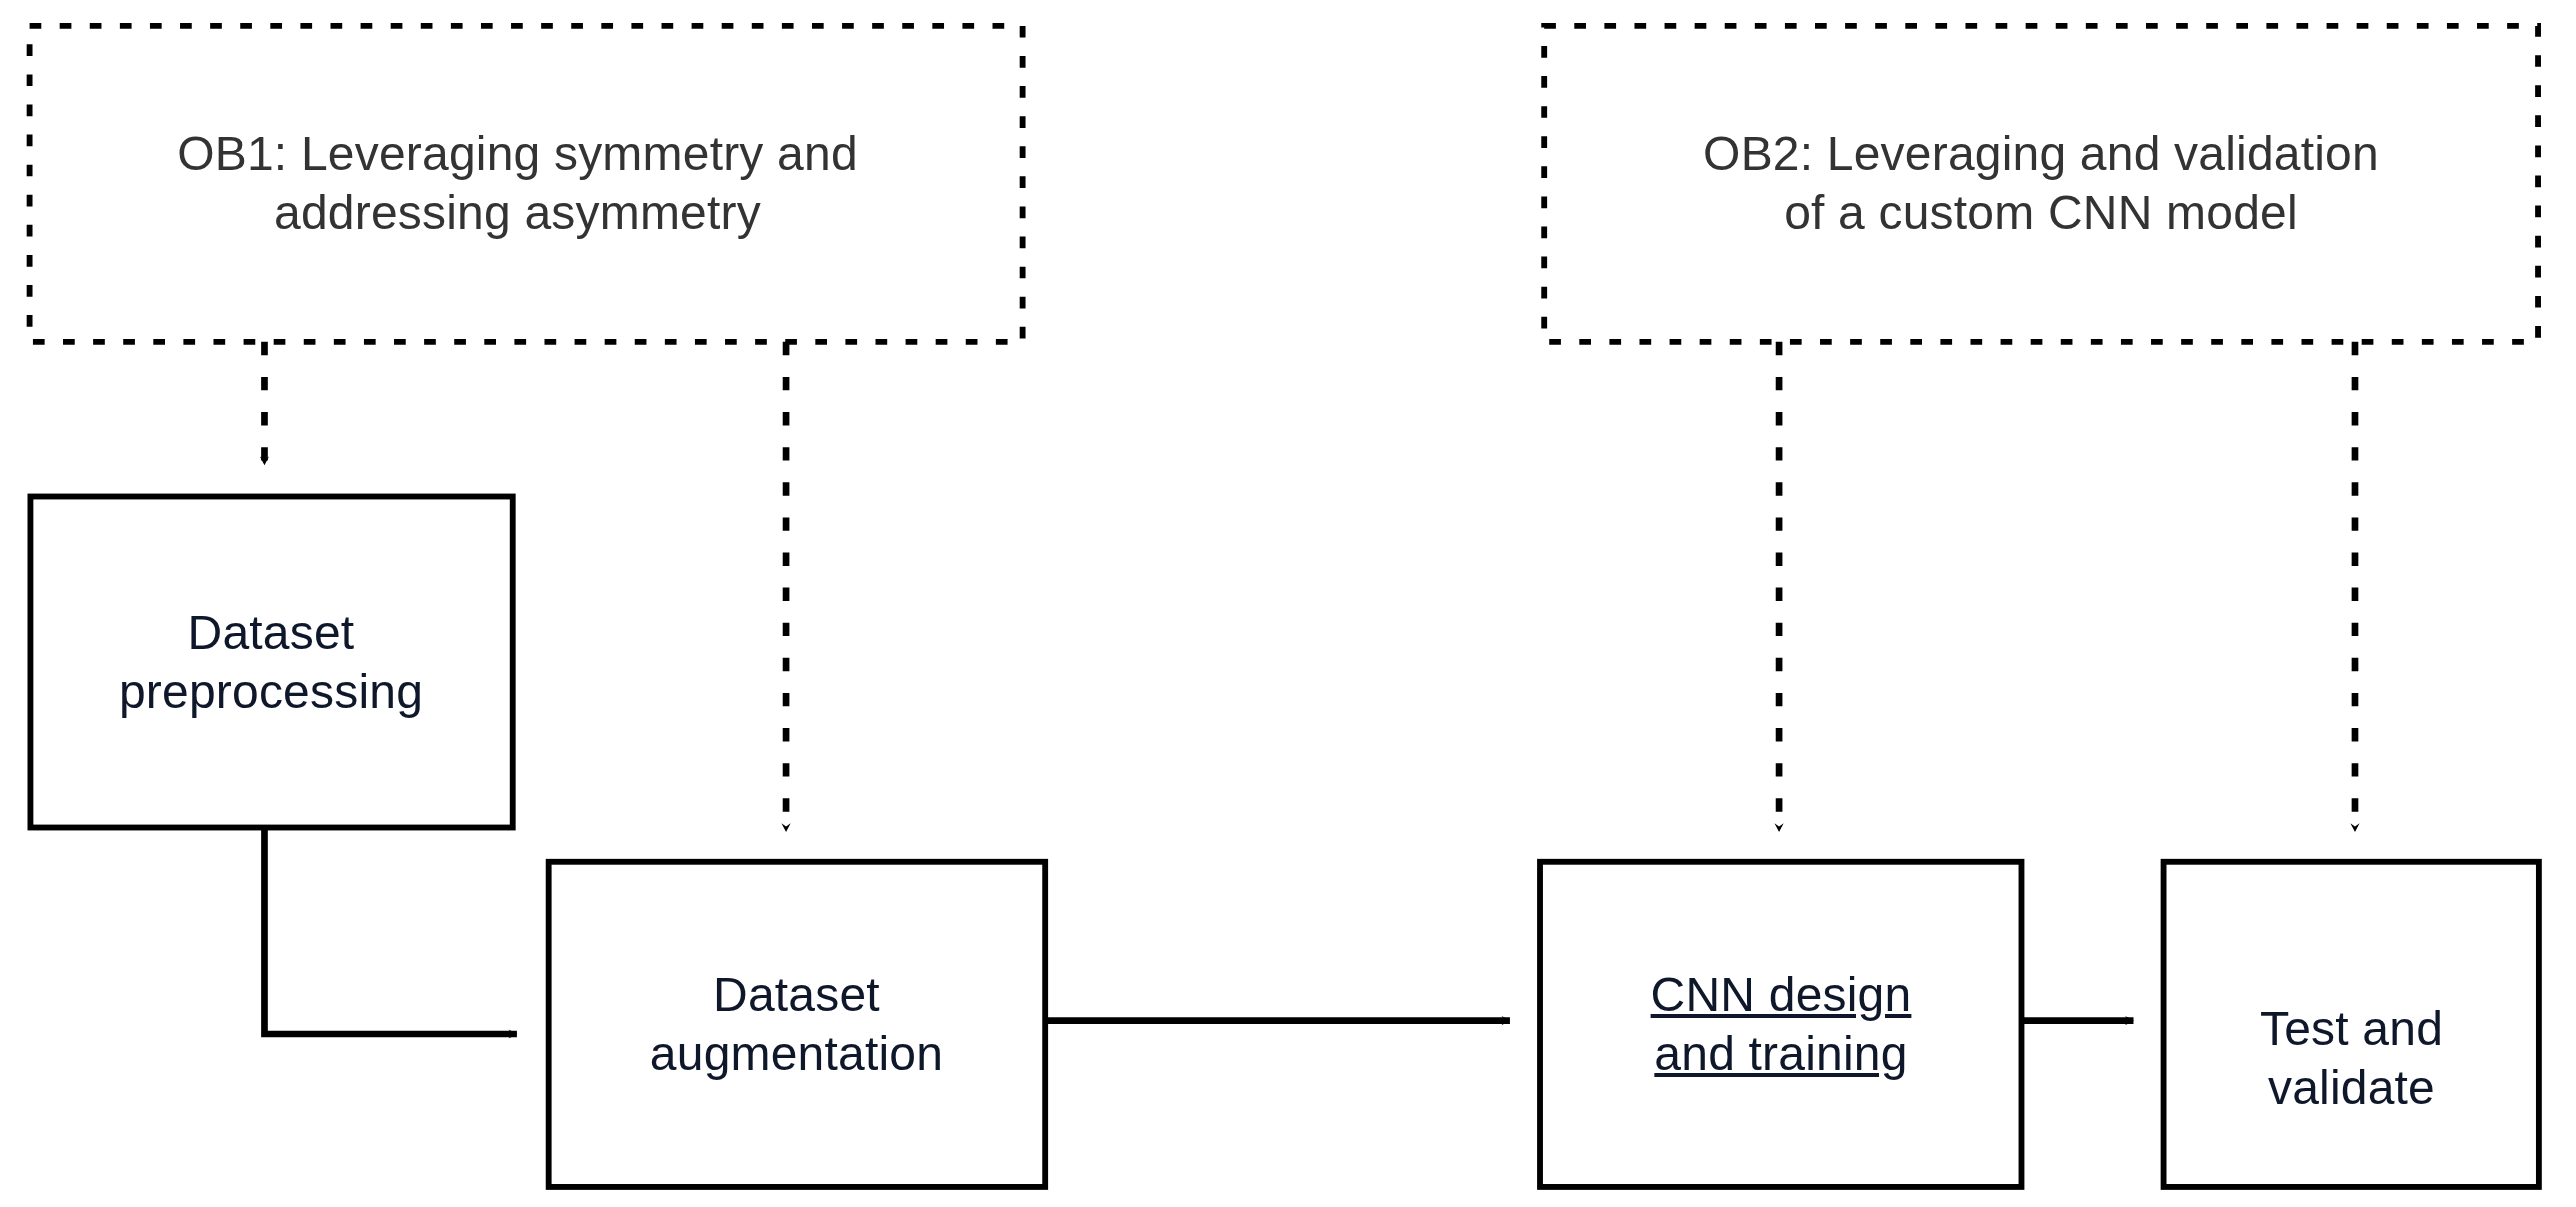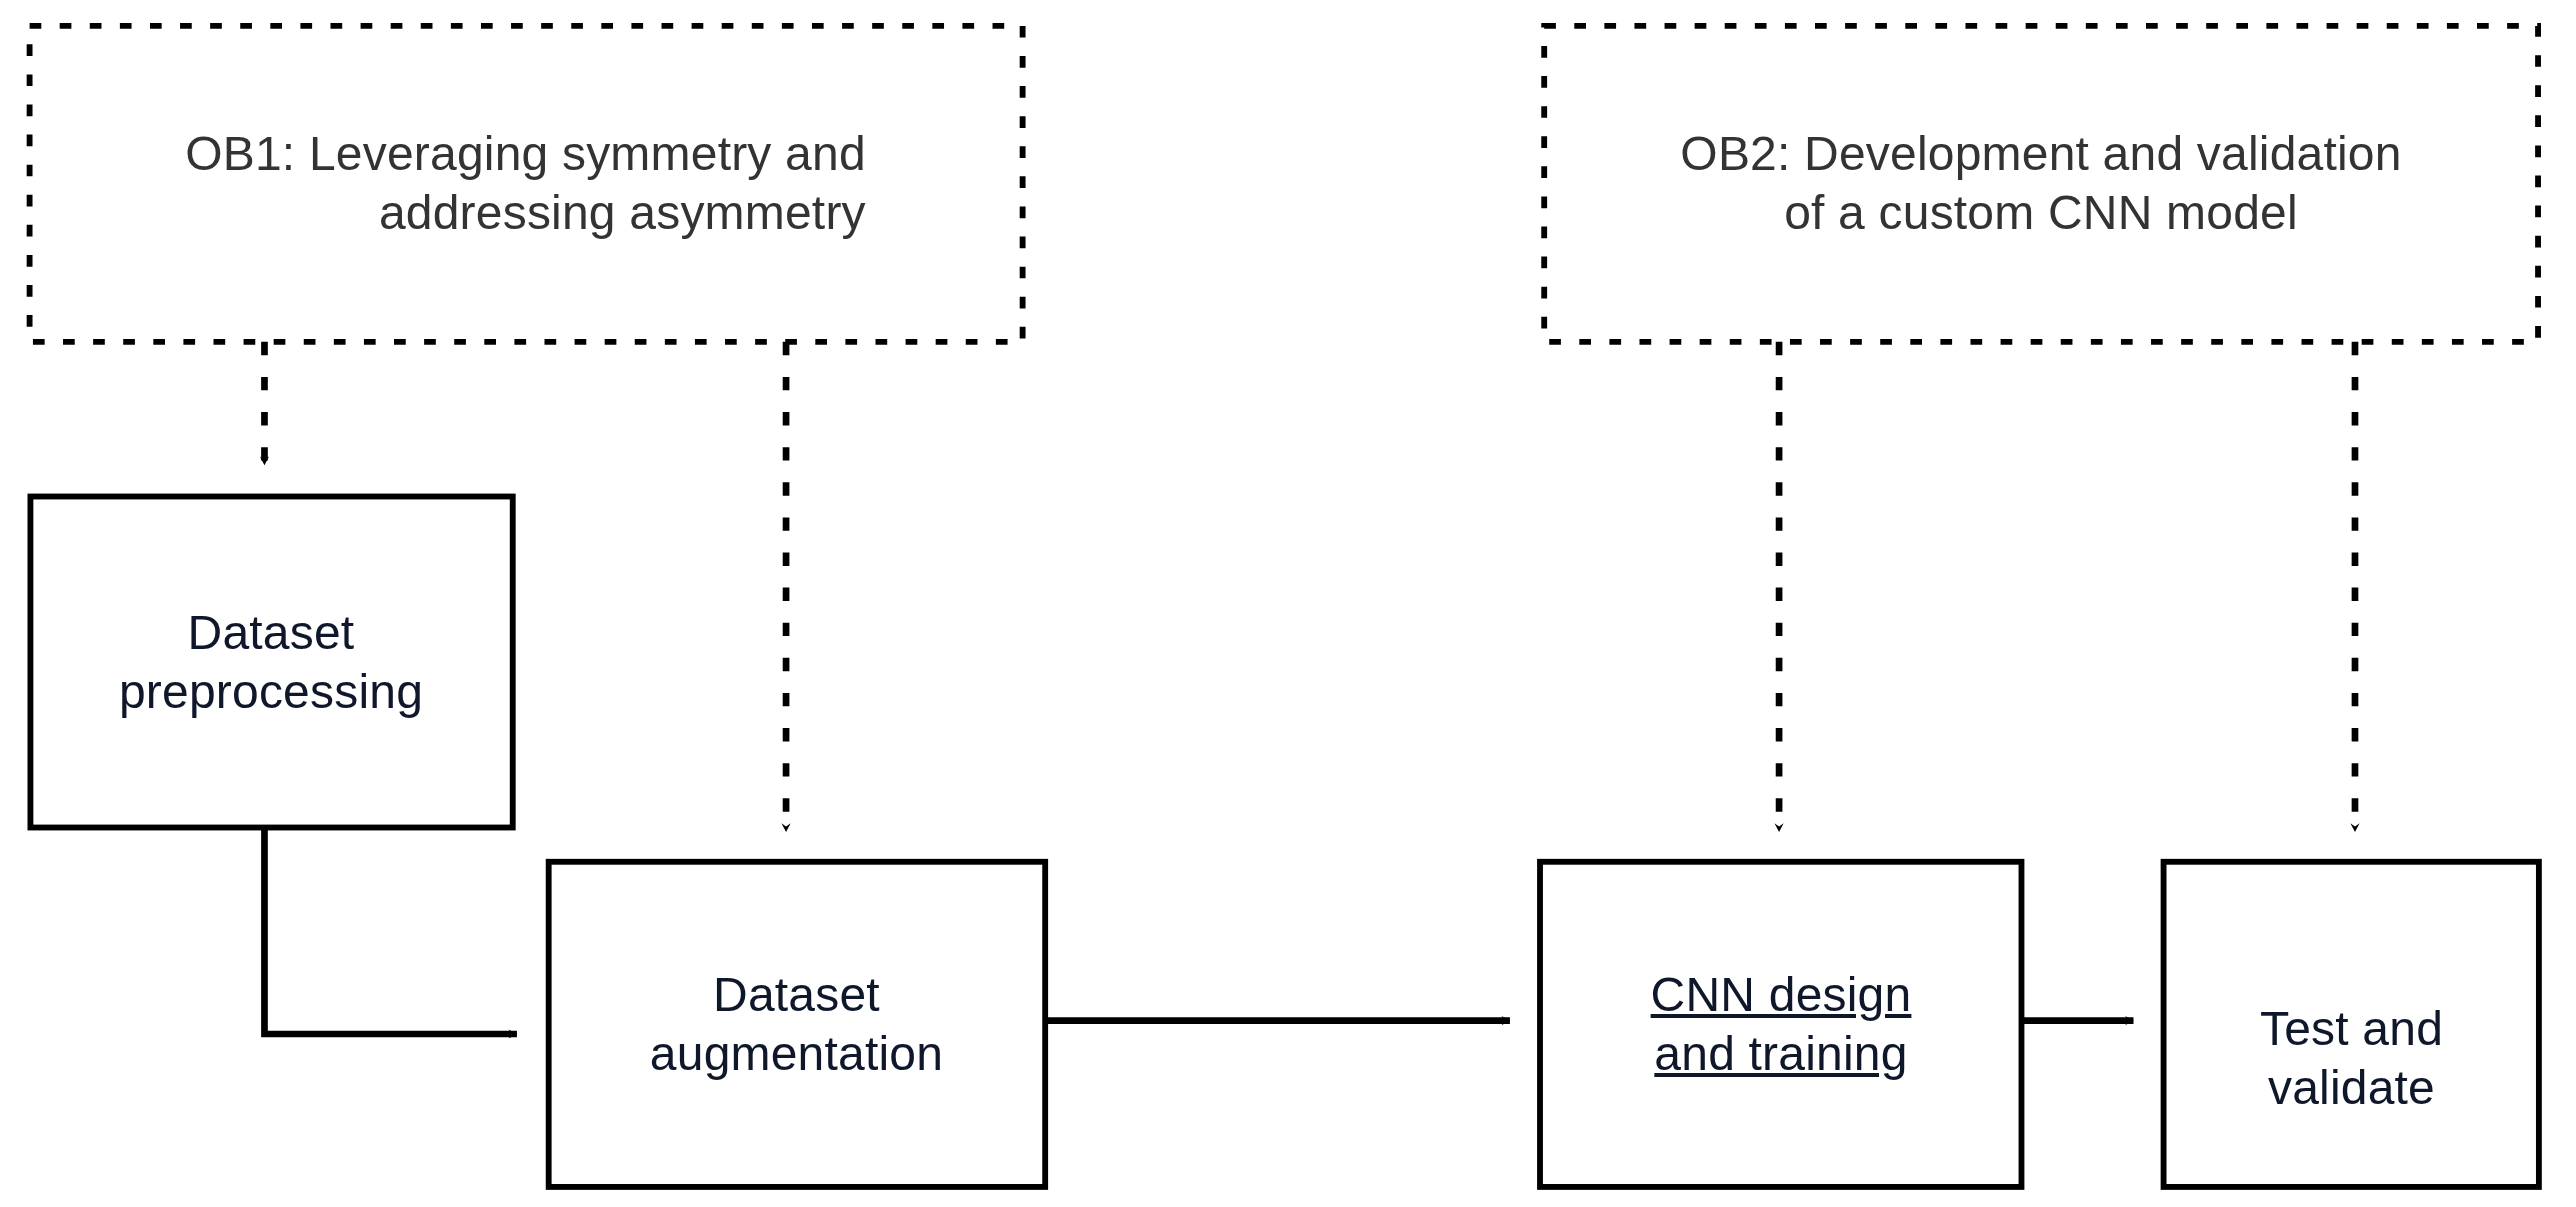--- a/index.html
+++ b/index.html
@@ -90,24 +90,24 @@
 
     <path d="M 1250 1221 L 1806 1221" fill="none" stroke="#000000" stroke-width="8" stroke-linecap="butt" marker-end="url(#arrow-solid)"></path>
 
     <path d="M 2128 409 L 2128 995" fill="none" stroke="#000000" stroke-width="8" stroke-dasharray="16 26" stroke-linecap="butt" marker-end="url(#arrow-open)"></path>
 
     <path d="M 2418 1221 L 2552 1221" fill="none" stroke="#000000" stroke-width="8" stroke-linecap="butt" marker-end="url(#arrow-solid)"></path>
 
     <path d="M 2817 409 L 2817 995" fill="none" stroke="#000000" stroke-width="8" stroke-dasharray="16 26" stroke-linecap="butt" marker-end="url(#arrow-open)"></path>
   </svg>
 
-  <div class="objective-label" style="left:29px; top:26px; width:993px; height:316px;text-align:right;">OB1: Leveraging symmetry and
+  <div class="objective-label" style="left:21px; top:26px; width:993px; height:316px;">OB1: Leveraging symmetry and
 addressing asymmetry</div>
 
-  <div class="objective-label" style="left:1544px; top:26px; width:994px; height:316px;">OB2: Development and validation
+  <div class="objective-label" style="left:1544px; top:26px; width:994px; height:316px;">OB2: Leveraging and validation
 of a custom CNN model</div>
 
   <div class="node-label" style="left:30px; top:497px; width:482px; height:331px;">Dataset
 preprocessing</div>
 
   <div class="node-label" style="left:548px; top:862px; width:497px; height:325px;">Dataset
 augmentation</div>
 
   <div class="node-label" style="left:1540px; top:862px; width:482px; height:325px;text-decoration:underline;">CNN design
 and training</div>

